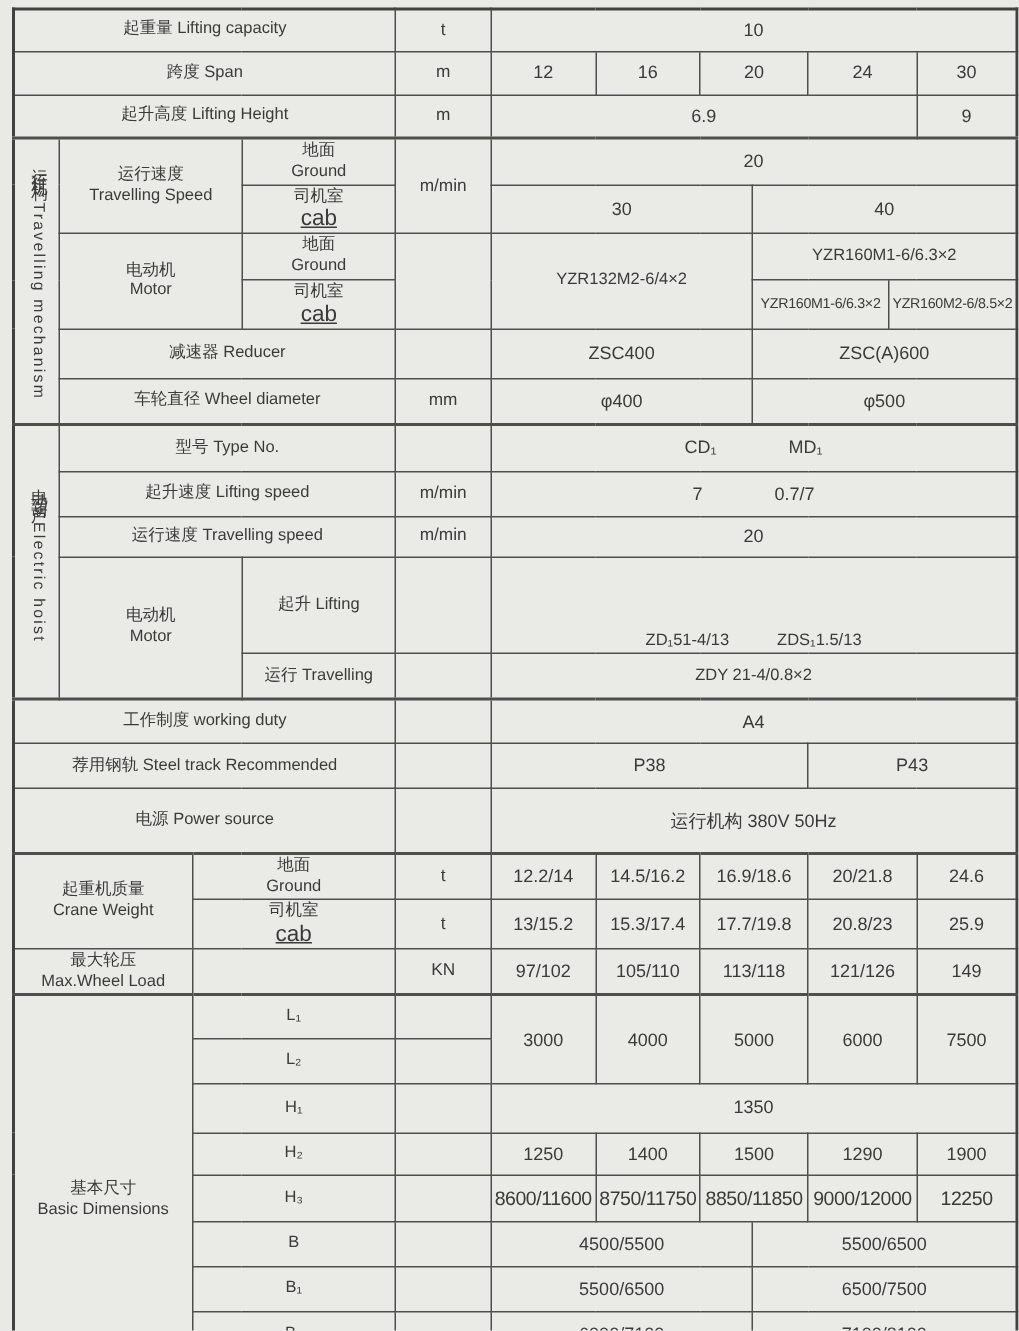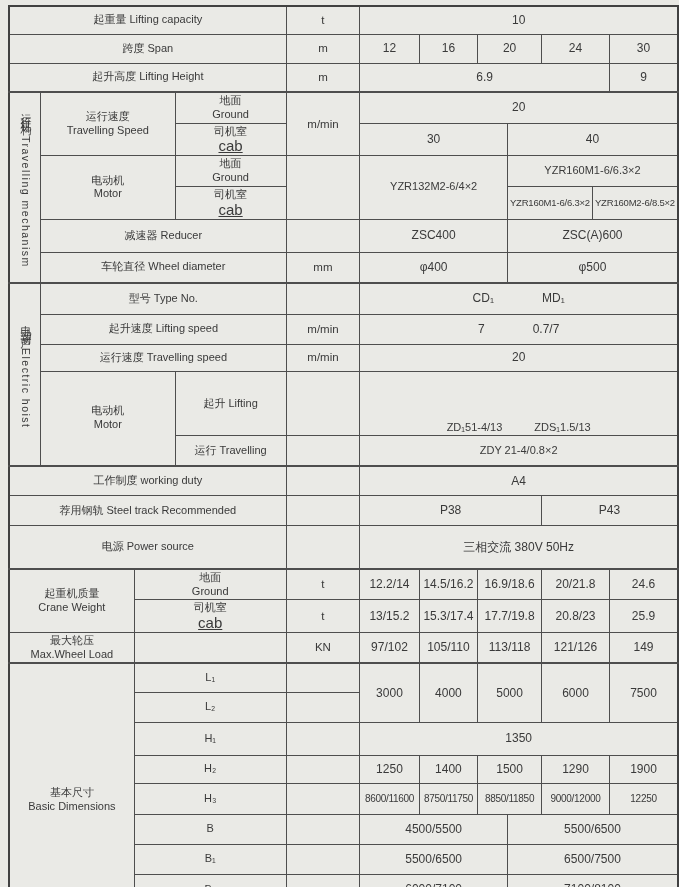--- a/index.html
+++ b/index.html
@@ -23,21 +23,21 @@
     font-size:11px;line-height:1.25;
     overflow:hidden;white-space:nowrap;
   }
   tr.sec td{border-top-width:2px;}
   .lbl{font-size:11px;}
   .val{font-size:12px;}
   .unit{font-size:11.5px;}
   .two .zh,.two .en{display:block;}
   .cabbig{font-size:15px;line-height:1.05;text-decoration:underline;}
   .smallv{font-size:9.5px;letter-spacing:-0.2px;}
-  .h3v{font-size:10px;letter-spacing:-0.3px;}
+  .h3v{font-size:13px;letter-spacing:-0.3px;}
   .pair{display:inline-flex;gap:48px;justify-content:center;}
   .pairw{display:inline-flex;gap:32px;justify-content:space-between;margin-top:48px;}
   .vtext{
     display:inline-block;
     writing-mode:vertical-lr;text-orientation:mixed;
     font-size:10.5px;letter-spacing:1.5px;white-space:nowrap;
   }
   .vtext .zh{text-orientation:upright;letter-spacing:4px;font-size:11px;}
   .vtext .en{margin-top:12px;}
   .subdim{font-size:11px;}
@@ -215,21 +215,21 @@
   <tr style="height:30px">
     <td colspan="4" class="lbl">荐用钢轨 Steel track Recommended</td>
     <td class="unit"></td>
     <td colspan="4" class="val">P38</td>
     <td colspan="3" class="val">P43</td>
   </tr>
 
   <tr style="height:43px">
     <td colspan="4" class="lbl">电源 Power source</td>
     <td class="unit"></td>
-    <td colspan="7" class="val">三相交流  380V  50Hz</td>
+    <td colspan="7" class="val">运行机构  380V  50Hz</td>
   </tr>
 
   <tr class="sec" style="height:30px">
     <td colspan="2" rowspan="2" class="lbl two">
       <span class="zh">起重机质量</span>
       <span class="en">Crane Weight</span>
     </td>
     <td colspan="2" class="lbl two">
       <span class="zh">地面</span>
       <span class="en">Ground</span>

